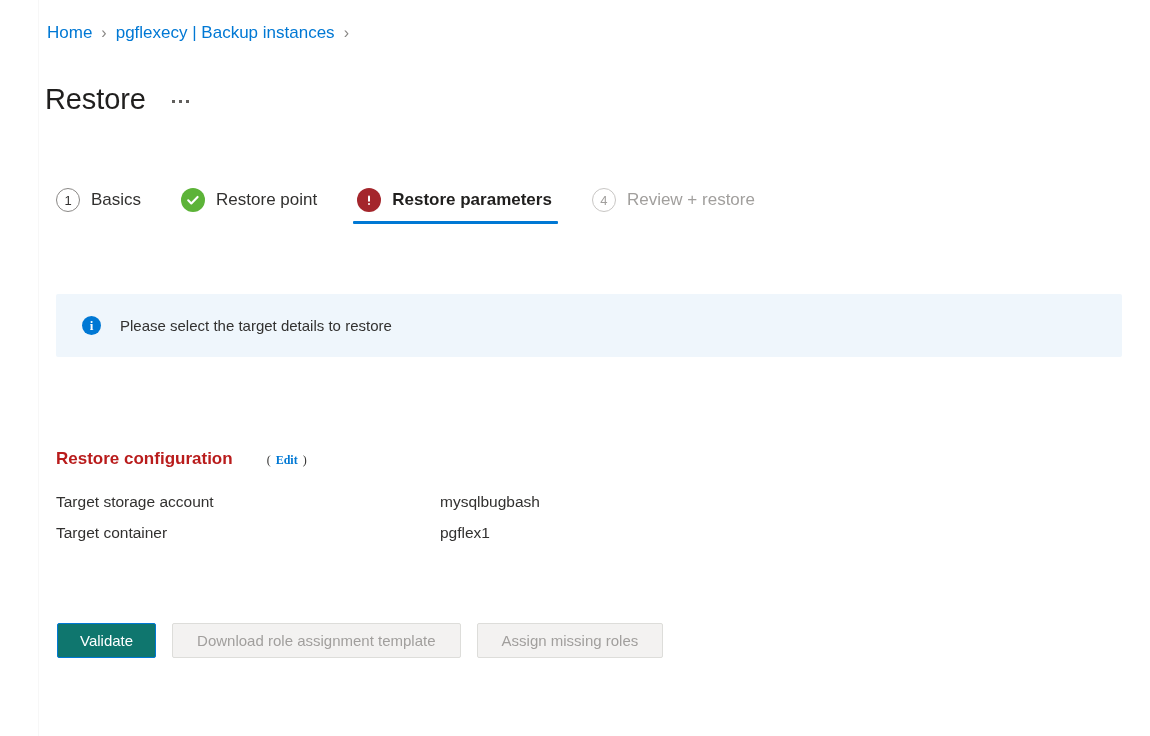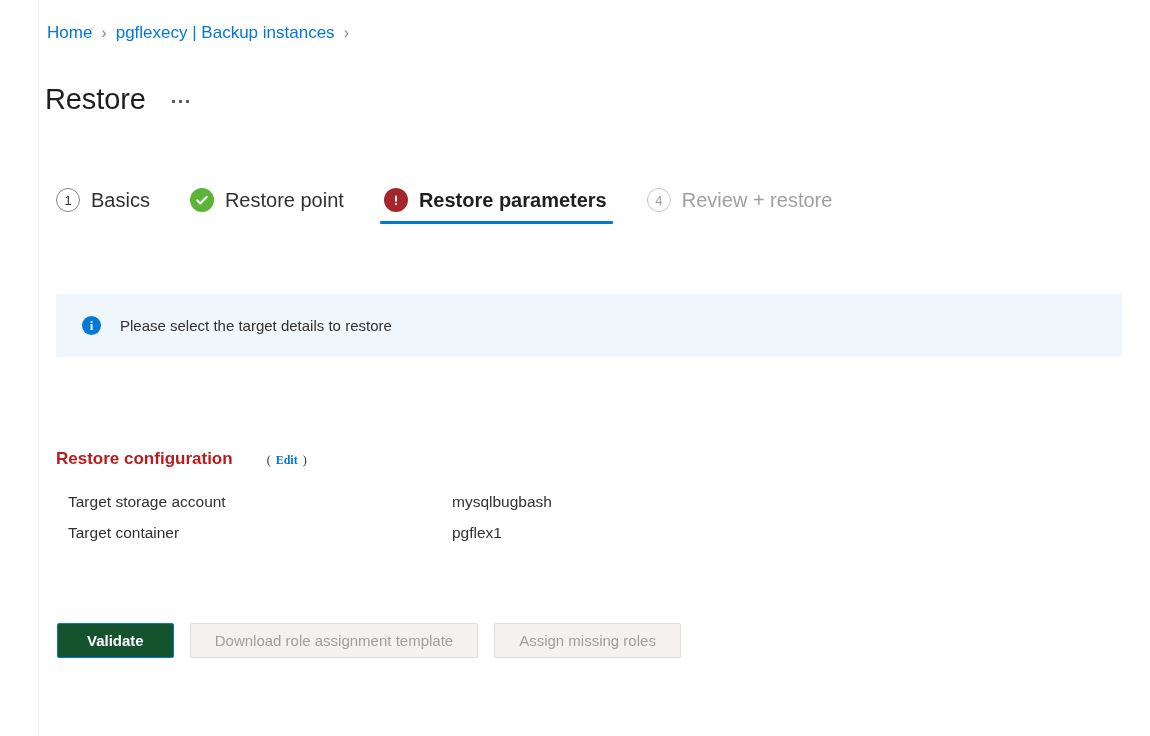--- a/index.html
+++ b/index.html
@@ -102,21 +102,21 @@
     align-items: flex-start;
     cursor: pointer;
     margin-right: 30px;
   }
   .step-inner {
     display: flex;
     align-items: center;
     padding: 2px 6px 9px 4px;
   }
   .step-label {
-    font-size: 20px;
+    font-size: 17px;
     color: #323130;
     margin-left: 11px;
     white-space: nowrap;
     line-height: 22px;
   }
   .step.current .step-label { font-weight: bold; color: #201f1e; }
   .step.disabled { cursor: default; }
   .step.disabled .step-label { color: #a19f9d; }
   .step-underline {
     height: 3px;
@@ -212,21 +212,21 @@
     color: #0078d4;
     font-weight: bold;
     text-decoration: none;
     cursor: pointer;
     margin: 0 2px;
   }
 
   
   .details {
     position: absolute;
-    left: 68px;
+    left: 56px;
     top: 492px;
     width: 800px;
   }
   .drow {
     display: flex;
     align-items: baseline;
     height: 31px;
   }
   .dkey {
     width: 384px;
@@ -255,26 +255,26 @@
     border-radius: 2px;
     font-size: 15px;
     font-family: "Liberation Sans", sans-serif;
     display: flex;
     align-items: center;
     justify-content: center;
     box-sizing: border-box;
     white-space: nowrap;
   }
   .btn-primary {
-    background: #14532d;
+    background: #0f766e;
     color: #ffffff;
     border: 1px solid #0078d4;
-    padding: 0 29px;
-    cursor: pointer;
-    font-weight: bold;
+    padding: 0 22px;
+    cursor: pointer;
+    font-weight: normal;
   }
   .btn-disabled {
     background: #f3f2f1;
     color: #a19f9d;
     border: 1px solid #ddddda;
     padding: 0 24px;
     cursor: default;
   }
 </style>
 </head>

